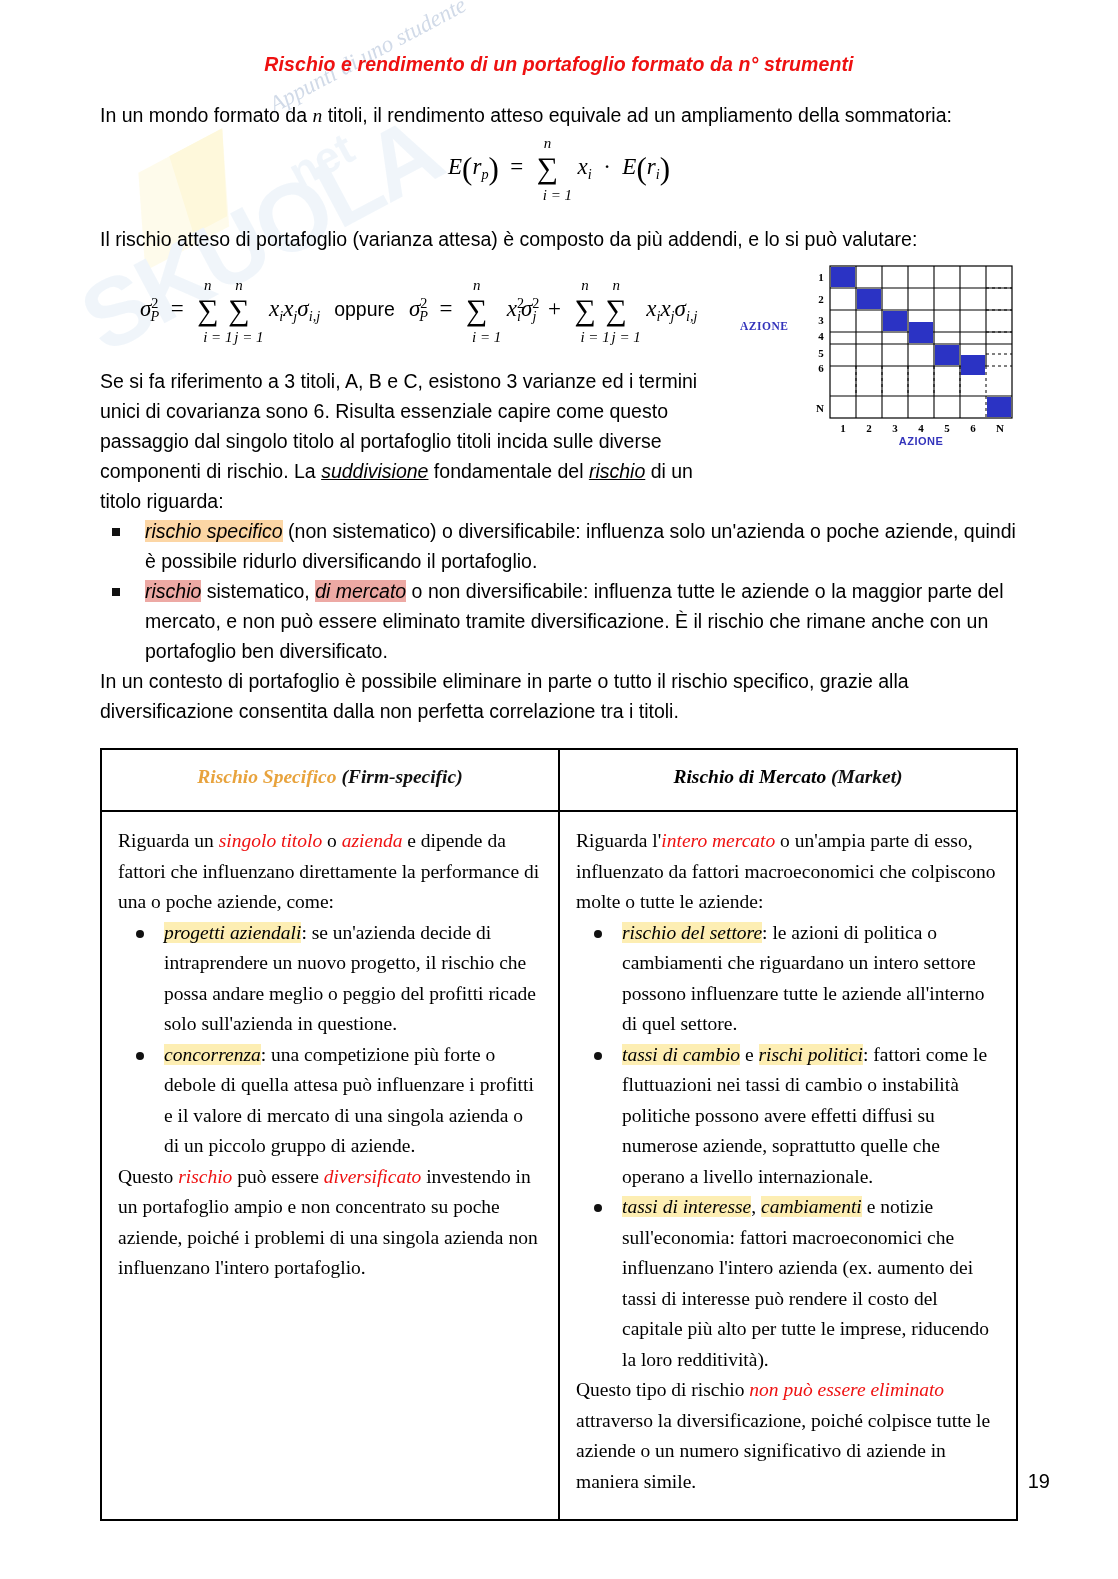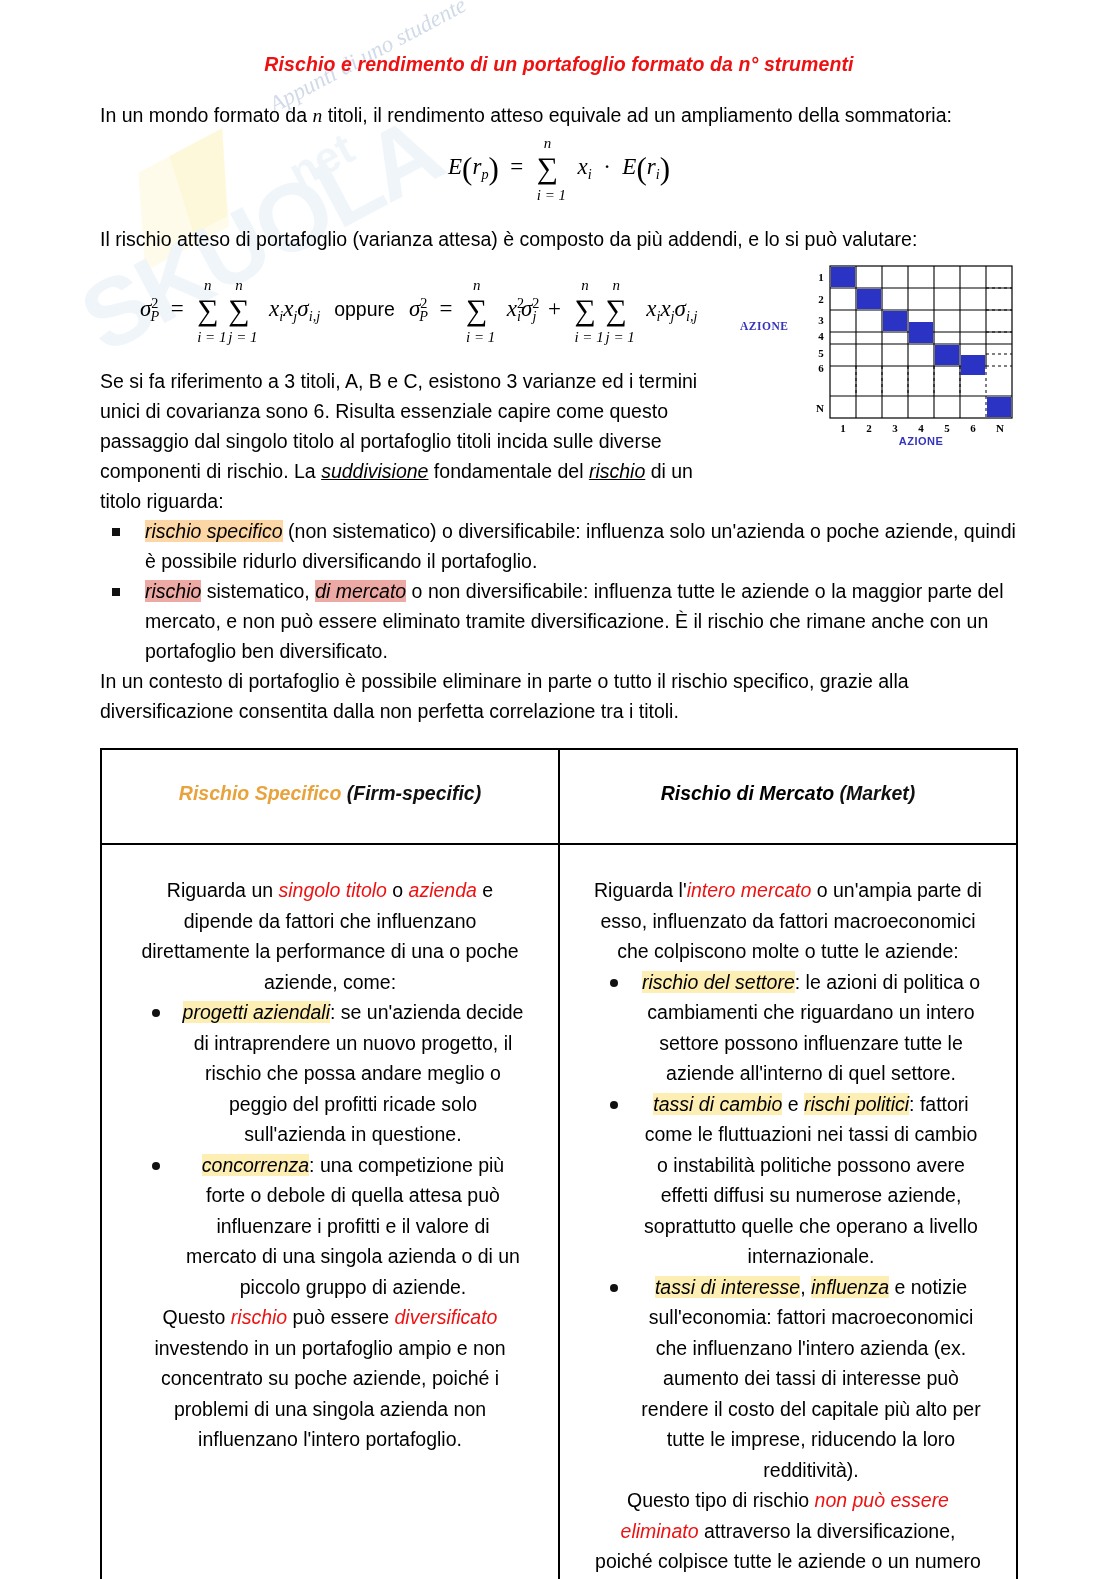--- a/index.html
+++ b/index.html
@@ -84,21 +84,21 @@
     vertical-align: middle;
     text-align: center;
     margin: 0 2px;
   }
   .sum .big { font-size: 30px; line-height: 26px; font-style: normal; }
   .sum .top {
     position: absolute; top: -19px; left: 0; right: 0;
     font-size: 15px; font-style: italic;
   }
   .sum .bot {
-    position: absolute; bottom: -21px; left: 0; right: 0;
+    position: absolute; bottom: -21px; left: 6px; right: 0;
     font-size: 15px; font-style: italic; white-space: nowrap;
   }
   sub.ss { font-size: 0.62em; font-style: italic; vertical-align: -0.35em; }
   sup.ss { font-size: 0.62em; font-style: normal; vertical-align: 0.55em; }
   .paren { font-size: 31px; vertical-align: -0.16em; font-family: "Liberation Serif", serif; }
 
   
   #matrix-fig {
     position: absolute;
     left: 738px;
@@ -139,23 +139,24 @@
     margin: 0 auto;
     margin-top: 22px;
     width: 918px;
     border: 2.5px solid #000;
     border-collapse: collapse;
     table-layout: fixed;
   }
   #risk-table td {
     border: 2.5px solid #000;
     vertical-align: top;
-    padding: 16px;
-  }
-  .cell-inner { padding: 14px 16px 22px 16px; text-align: center; }
+    padding: 0;
+    font-family: Liberation Serif, serif;
+  }
+  .cell-inner { padding: 14px 16px 22px 16px; }
   .col-head {
     text-align: center;
     font-weight: bold;
     font-size: 19.5px;
     padding: 16px 0 22px 0;
     font-style: italic;
   }
   .head-spec { color: #e8a33d; }
   .head-mkt  { color: #000000; }
   .head-paren { color: #111; font-style: italic; font-weight: bold; }
@@ -385,21 +386,21 @@
           <p class="cell-p"><span>Questo </span><span class="red-i">rischio</span><span> può essere </span><span class="red-i">diversificato</span><span> investendo in un portafoglio ampio e non concentrato su poche aziende, poiché i problemi di una singola azienda non influenzano l'intero portafoglio.</span></p>
         </div>
       </td>
 
       <td>
         <div class="cell-inner">
           <p class="cell-p"><span>Riguarda l'</span><span class="red-i">intero mercato</span><span> o un'ampia parte di esso, influenzato da fattori macroeconomici che colpiscono molte o tutte le aziende:</span></p>
           <ul class="dot">
             <li><span class="hl-yellow">rischio del settore</span><span>: le azioni di politica o cambiamenti che riguardano un intero settore possono influenzare tutte le aziende all'interno di quel settore.</span></li>
             <li><span class="hl-yellow">tassi di cambio</span><span> e </span><span class="hl-yellow">rischi politici</span><span>: fattori come le fluttuazioni nei tassi di cambio o instabilità politiche possono avere effetti diffusi su numerose aziende, soprattutto quelle che operano a livello internazionale.</span></li>
-            <li><span class="hl-yellow">tassi di interesse</span><span>, </span><span class="hl-yellow">influenza</span><span> e notizie sull'economia: fattori macroeconomici che influenzano l'intero azienda (ex. aumento dei tassi di interesse può rendere il costo del capitale più alto per tutte le imprese, riducendo la loro redditività).</span></li>
+            <li><span class="hl-yellow">tassi di interesse</span><span>, </span><span class="hl-yellow">cambiamenti</span><span> e notizie sull'economia: fattori macroeconomici che influenzano l'intero azienda (ex. aumento dei tassi di interesse può rendere il costo del capitale più alto per tutte le imprese, riducendo la loro redditività).</span></li>
           </ul>
           <p class="cell-p"><span>Questo tipo di rischio </span><span class="red-i">non può essere eliminato</span><span> attraverso la diversificazione, poiché colpisce tutte le aziende o un numero significativo di aziende in maniera simile.</span></p>
         </div>
       </td>
     </tr>
   </tbody>
     </table>
 
   <div id="page-number">19</div>
 

